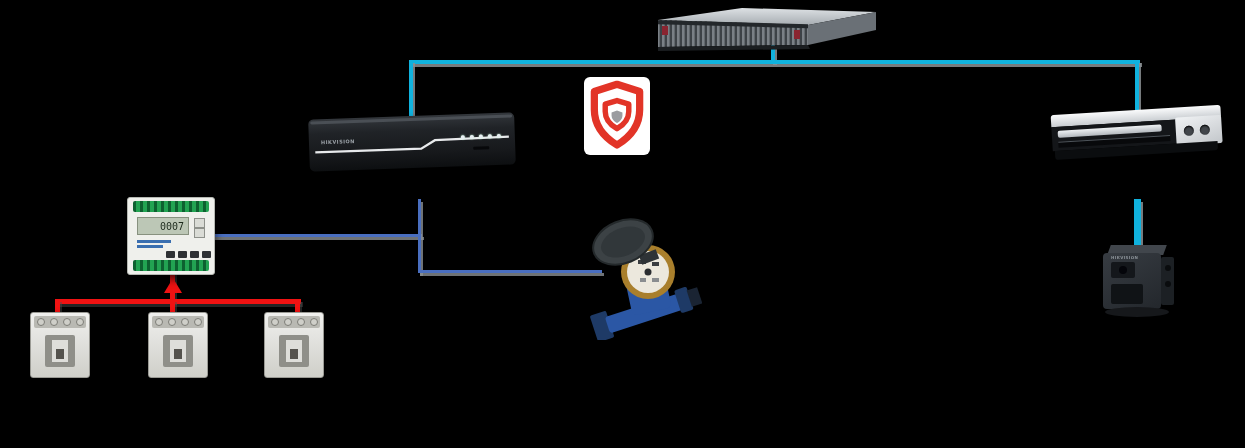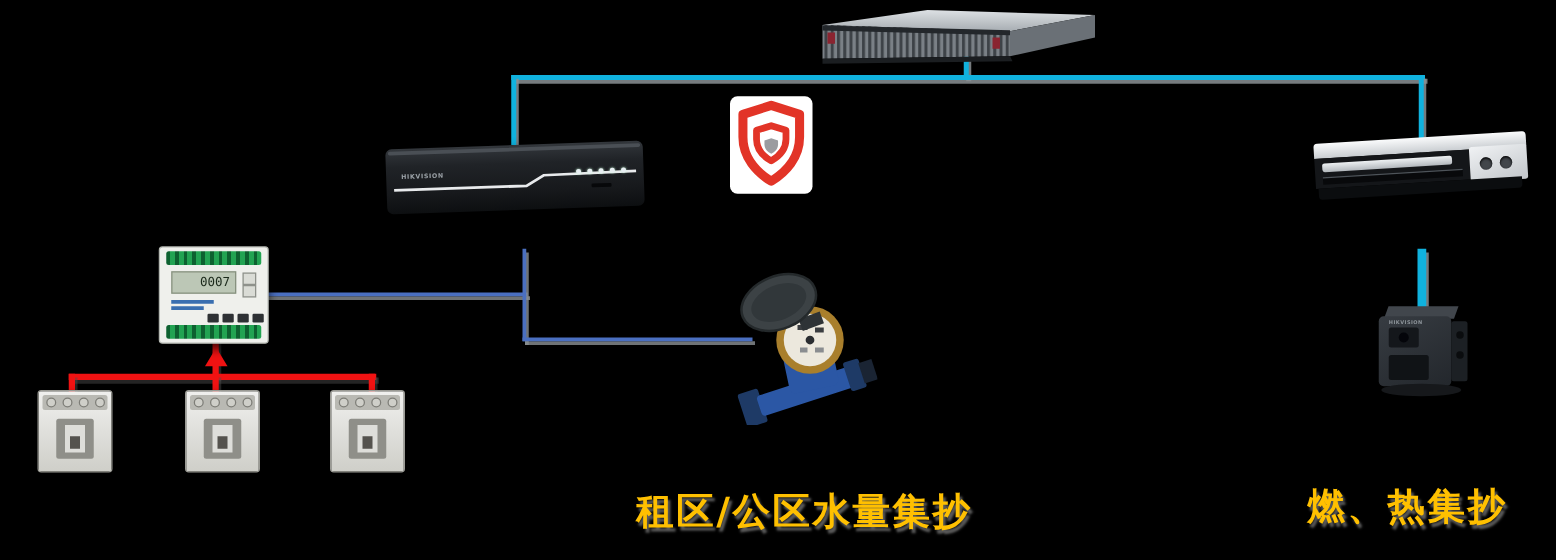--- a/index.html
+++ b/index.html
@@ -250,16 +250,14 @@
         </div>
       <div class="w2"></div>
     </div>
     <div class="cside">
       <i style="top:8px"></i>
       <i style="top:24px"></i>
     </div>
     <div class="cbase"></div>
   </div>
 
-  <div class="caption" style="left:509px;top:389px;">租区/公区水量集抄</div>
-  <div class="caption" style="left:1046px;top:385px;">燃、热集抄</div>
 
 </div>
 
 </body></html>

